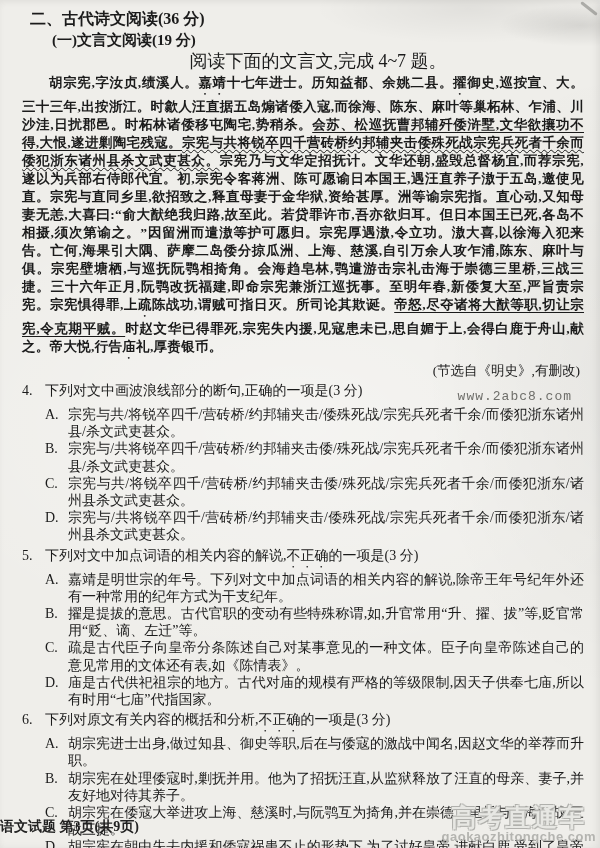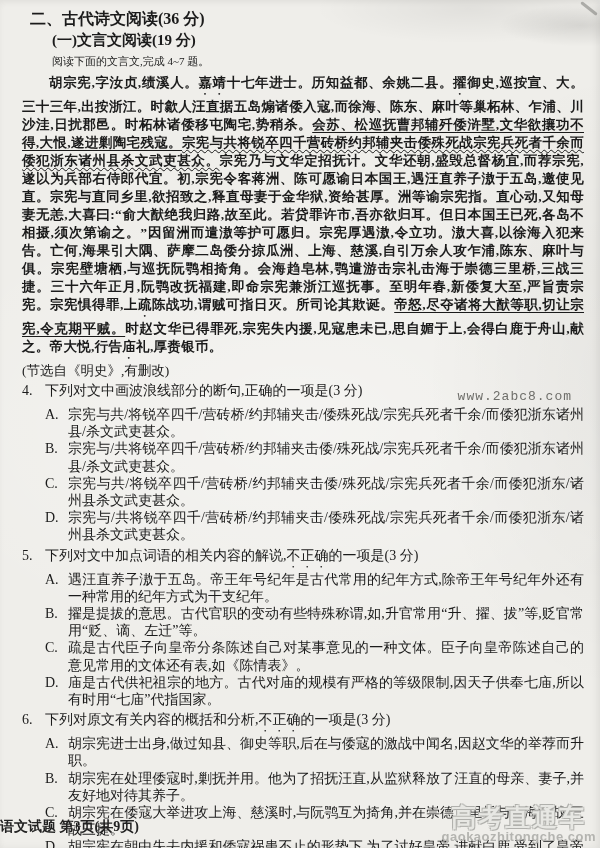--- a/index.html
+++ b/index.html
@@ -19,32 +19,32 @@
       #efeeea;
     box-shadow: inset -4px 0 8px rgba(0,0,0,0.05), inset 0 3px 6px rgba(0,0,0,0.03);
   }
   .scan-mark {
     position:absolute; top:7px; right:1px; width:20px; height:3px;
     background:#7a7a76; transform:rotate(38deg); opacity:0.55; border-radius:2px;
   }
   .content { padding:8px 16px 0 22px; }
   .sec-title { font-size:16px; font-weight:700; line-height:22px; padding-left:8px; }
   .sub-title { font-size:15px; font-weight:700; line-height:21px; padding-left:30px; }
-  .instruction { font-size:11px; line-height:21px; padding-left:30px; }
+  .instruction { font-size:18px; line-height:21px; padding-left:30px;text-align:center; }
   .passage {
     margin:2px 0 0 0; font-size:13.5px; line-height:18px;
     text-align:justify; text-indent:2em; letter-spacing:0.3px;font-weight:bold;
   }
   .u-solid { text-decoration:underline; text-decoration-thickness:1px; text-underline-offset:3px; }
   .u-wavy  { text-decoration:underline wavy; text-decoration-thickness:1px; text-underline-offset:2px; }
   .em-dot  {
     -webkit-text-emphasis:filled dot #1b1b1b; text-emphasis:filled dot #1b1b1b;
     -webkit-text-emphasis-position:under; text-emphasis-position:under right;
   }
-  .attribution { font-size:13.5px; line-height:17px; padding-right:4px; }
+  .attribution { font-size:13.5px; line-height:17px; text-align:right; padding-right:4px; }
   .question { margin-top:3px; font-size:14px; }
   .stem { position:relative; padding-left:23px; line-height:17.2px; }
   .q-num { position:absolute; left:0; }
   .option { position:relative; padding-left:46px; line-height:17.2px; text-align:justify; }
   .opt-label { position:absolute; left:23px; }
   .wm-mid {
     position:absolute; top:389px; right:28px;
     font-family:"Liberation Mono","DejaVu Sans Mono",monospace;
     font-size:13px; color:#6e6e6a; letter-spacing:1px;
   }
@@ -85,21 +85,21 @@
       <div class="option"><span class="opt-label">A.</span><span>宗宪与共/将锐卒四千/营砖桥/约邦辅夹击/倭殊死战/宗宪兵死者千余/而倭犯浙东诸州县/杀文武吏甚众。</span></div>
       <div class="option"><span class="opt-label">B.</span><span>宗宪与/共将锐卒四千/营砖桥/约邦辅夹击倭/殊死战/宗宪兵死者千余/而倭犯浙东诸州县/杀文武吏甚众。</span></div>
       <div class="option"><span class="opt-label">C.</span><span>宗宪与共/将锐卒四千/营砖桥/约邦辅夹击倭/殊死战/宗宪兵死者千余/而倭犯浙东/诸州县杀文武吏甚众。</span></div>
       <div class="option"><span class="opt-label">D.</span><span>宗宪与/共将锐卒四千/营砖桥/约邦辅夹击/倭殊死战/宗宪兵死者千余/而倭犯浙东/诸州县杀文武吏甚众。</span></div>
     </div>
 
     <div class="question">
       <div class="stem">
         <span class="q-num">5.</span><span>下列对文中加点词语的相关内容的解说,</span><span class="em-dot">不正确</span><span>的一项是(3 分)</span>
       </div>
-      <div class="option"><span class="opt-label">A.</span><span>遇汪直养子滶于五岛。帝王年号纪年是古代常用的纪年方式,除帝王年号纪年外还有一种常用的纪年方式为干支纪年。</span></div>
+      <div class="option"><span class="opt-label">A.</span><span>嘉靖是明世宗的年号。下列对文中加点词语的相关内容的解说,除帝王年号纪年外还有一种常用的纪年方式为干支纪年。</span></div>
       <div class="option"><span class="opt-label">B.</span><span>擢是提拔的意思。古代官职的变动有些特殊称谓,如,升官常用“升、擢、拔”等,贬官常用“贬、谪、左迁”等。</span></div>
       <div class="option"><span class="opt-label">C.</span><span>疏是古代臣子向皇帝分条陈述自己对某事意见的一种文体。臣子向皇帝陈述自己的意见常用的文体还有表,如《陈情表》。</span></div>
       <div class="option"><span class="opt-label">D.</span><span>庙是古代供祀祖宗的地方。古代对庙的规模有严格的等级限制,因天子供奉七庙,所以有时用“七庙”代指国家。</span></div>
     </div>
 
     <div class="question">
       <div class="stem">
         <span class="q-num">6.</span><span>下列对原文有关内容的概括和分析,</span><span class="em-dot">不正确</span><span>的一项是(3 分)</span>
       </div>
       <div class="option"><span class="opt-label">A.</span><span>胡宗宪进士出身,做过知县、御史等职,后在与倭寇的激战中闻名,因赵文华的举荐而升职。</span></div>

